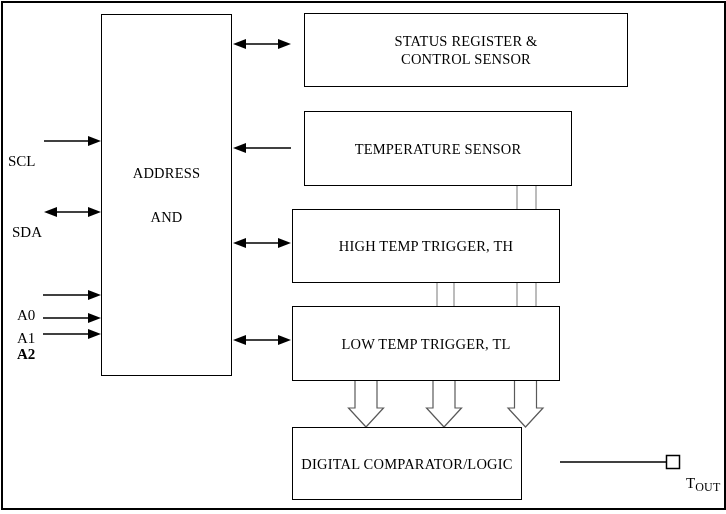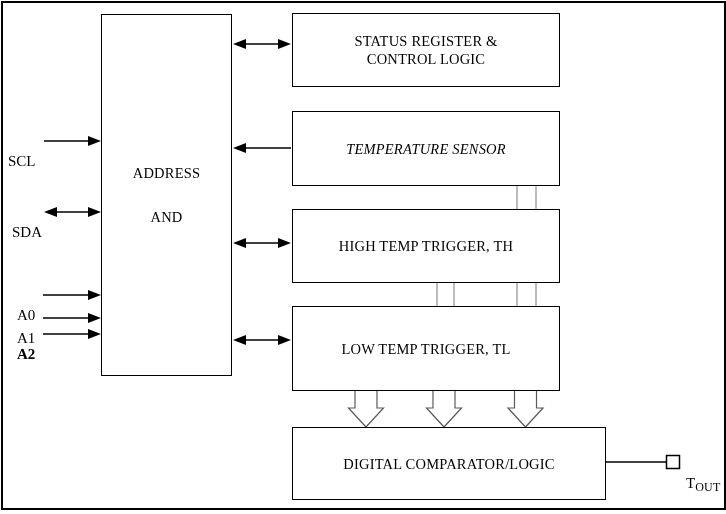--- a/index.html
+++ b/index.html
@@ -28,25 +28,25 @@
     display: flex;
     flex-direction: column;
     align-items: center;
     justify-content: center;
     text-align: center;
     font-size: 14.5px;
     line-height: 18px;
     letter-spacing: 0.2px;
   }
   .box-address   { left: 101px; top: 14px;  width: 131px; height: 362px; gap: 26px; }
-  .box-status    { left: 292px; top: 13px;  width: 268px; height: 74px; }
-  .box-temp      { left: 292px; top: 111px; width: 268px; height: 75px; font-style: italic; }
+  .box-status    { left: 304px; top: 13px;  width: 324px; height: 74px; }
+  .box-temp      { left: 304px; top: 111px; width: 268px; height: 75px; }
   .box-high      { left: 292px; top: 209px; width: 268px; height: 74px; }
-  .box-low       { left: 292px; top: 306px; width: 268px; height: 85px; }
-  .box-comp      { left: 292px; top: 427px; width: 314px; height: 73px; }
+  .box-low       { left: 292px; top: 306px; width: 268px; height: 75px; }
+  .box-comp      { left: 292px; top: 427px; width: 230px; height: 73px; }
   .pin-label {
     position: absolute;
     font-size: 15px;
     line-height: 18px;
     transform: translateY(-50%);
     white-space: nowrap;
     margin-top: 20px;
   }
   .pin-scl { left: 8px;  top: 141px; }
   .pin-sda { left: 12px;  top: 212px; }
@@ -141,21 +141,21 @@
     </g>
   </svg>
 
   <div class="box box-address">
     <span>ADDRESS</span>
     <span>AND</span>
   </div>
 
   <div class="box box-status">
     <span>STATUS REGISTER &amp;</span>
-    <span>CONTROL LOGIC</span>
+    <span>CONTROL SENSOR</span>
   </div>
 
   <div class="box box-temp">
     <span>TEMPERATURE SENSOR</span>
   </div>
 
   <div class="box box-high">
     <span>HIGH TEMP TRIGGER, TH</span>
   </div>
 

